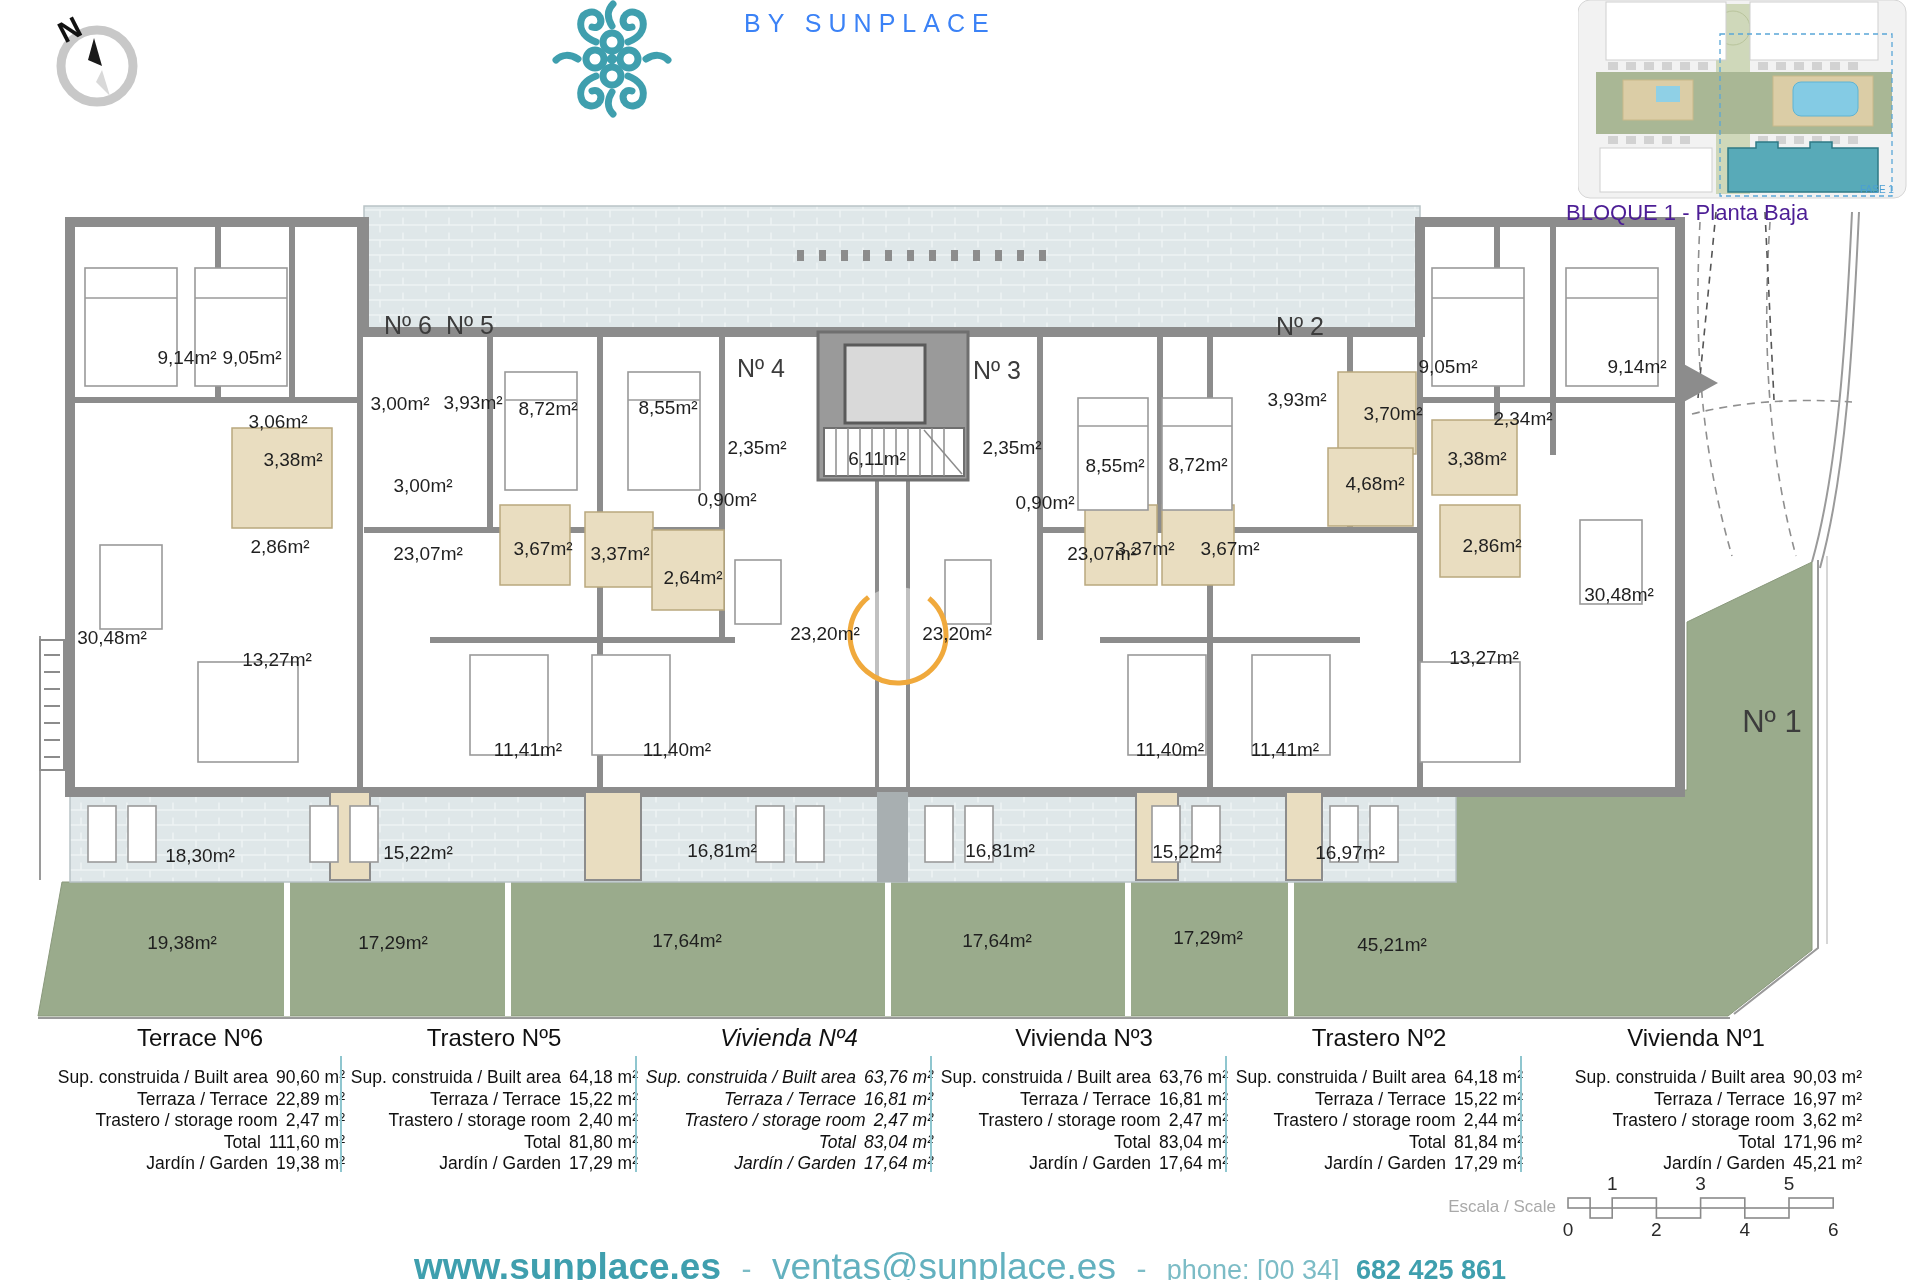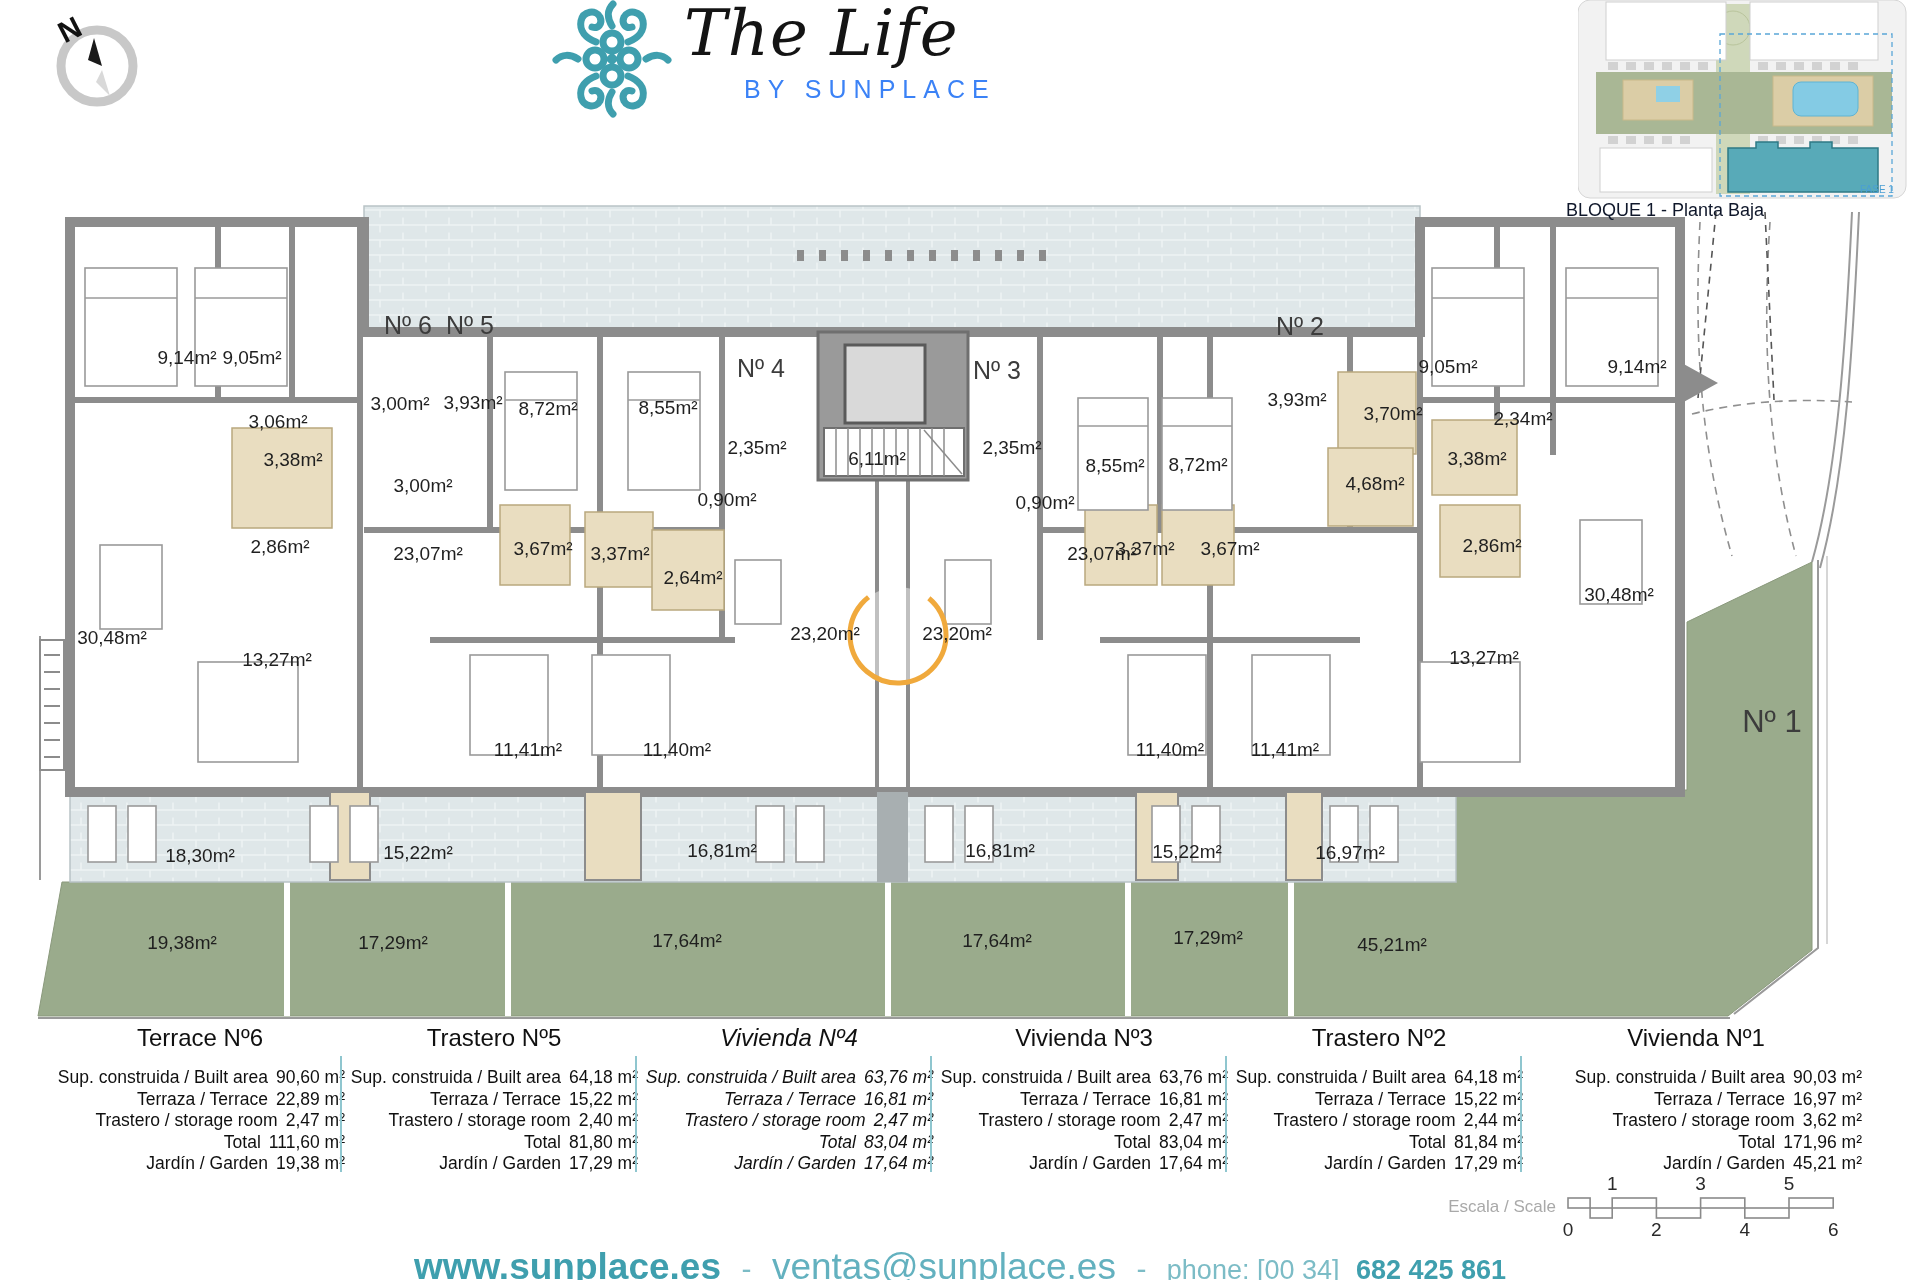--- a/index.html
+++ b/index.html
@@ -13,21 +13,21 @@
   .unitlbl.big{font-size:31px;}
   .scalelbl{font-size:17px;fill:#a9a9a9;text-anchor:end;}
   .scalenum{font-size:19px;fill:#2a2a2a;text-anchor:middle;}
   .faselbl{font-size:10px;fill:#4a9fd4;}
   .nlbl{font-size:30px;font-weight:bold;fill:#111;}
   
   .logo-text{position:absolute;left:684px;top:0px;}
   .logo-title{font-family:"DejaVu Serif",serif;font-style:italic;font-size:64px;
               color:#141414;letter-spacing:1px;line-height:66px;}
   .logo-sub{font-size:25px;color:#3b82f6;letter-spacing:7px;margin-top:9px;padding-left:60px;}
-  .inset-caption{position:absolute;left:1566px;top:200px;font-size:18px;color:#0f172a;}
+  .inset-caption{position:absolute;left:1566px;top:200px;font-size:22px;color:#4c1d95;}
   
   .unit-table{position:absolute;top:1024px;color:#101010;}
   .ut-title{font-size:24px;text-align:center;margin-bottom:15px;}
   .ut-row{display:flex;justify-content:flex-end;font-size:17.5px;line-height:21.5px;}
   .ut-val{white-space:nowrap;padding-left:8px;}
   .tdivider{position:absolute;top:1056px;width:2px;height:116px;background:#8fc6cf;}
   
   .footer{position:absolute;top:1246px;left:0;width:100%;text-align:center;white-space:nowrap;}
   .f-web{font-weight:bold;font-size:37px;color:#3f9fae;}
   .f-sep{font-size:30px;color:#7cbcc6;margin:0 16px;}
@@ -299,21 +299,20 @@
       <path d="M44,76 C34,80 27,87 29,97 C31,107 44,109 48,101 C51,94 46,89 40,91"></path>
       <path d="M76,76 C86,80 93,87 91,97 C89,107 76,109 72,101 C69,94 74,89 80,91"></path>
       <path d="M60,26 C55,18 55,10 61,4"></path>
       <path d="M60,92 C55,100 55,108 61,114"></path>
       <path d="M26,59 C18,54 10,54 4,60"></path>
       <path d="M94,59 C102,54 110,54 116,60"></path>
     </g>
     <rect x="55" y="54" width="10" height="10" transform="rotate(45 60 59)" fill="#3f9fae"></rect>
   </svg>
   <div class="logo-text">
-    <div class="logo-title">The Life</div>
     <div class="logo-sub">BY SUNPLACE</div>
   </div>
 
   <svg width="330" height="202" viewBox="0 0 330 202" style="left:1578px;top:0px;">
     <rect x="0" y="0" width="328" height="198" rx="12" fill="#f2f2f2" stroke="#d6d6d6"></rect>
     <rect x="138" y="4" width="34" height="190" fill="#cfd8ba"></rect>
     <circle cx="155" cy="28" r="17" fill="#cfd8ba" stroke="#b9c49c"></circle>
     <rect x="28" y="2" width="120" height="58" fill="#ffffff" stroke="#cfcfcf"></rect>
     <rect x="172" y="2" width="128" height="58" fill="#ffffff" stroke="#cfcfcf"></rect>
     <rect x="18" y="72" width="296" height="62" fill="#a9b795"></rect>

